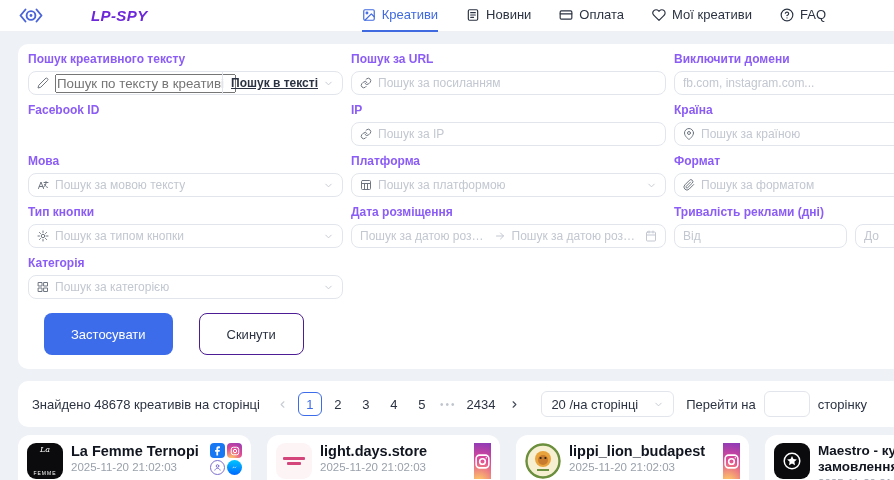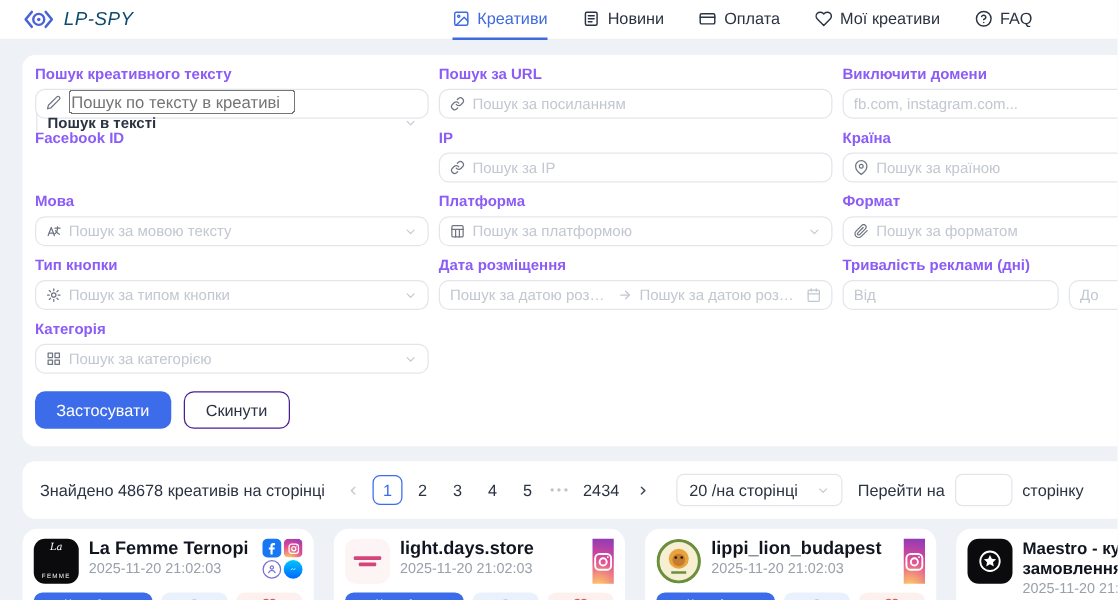--- a/index.html
+++ b/index.html
@@ -11,21 +11,21 @@
     color:#1f2633;
   }
   svg { display:block; }
 
   
   .header {
     height:32px; background:#fff; border-bottom:1px solid #eef0f4;
     display:flex; align-items:center; padding:0 18px;
   }
   .brand { display:flex; align-items:center; gap:7px; }
-  .brand-name { font-size:15px; font-weight:normal; font-style:italic; color:#0c4a6e; letter-spacing:.4px; }
+  .brand-name { font-size:15px; font-weight:bold; font-style:italic; color:#6d28d9; letter-spacing:.4px;margin-left:40px; }
   .nav { margin-left:auto; display:flex; align-items:stretch; gap:28px; padding-right:50px; height:32px; }
   .nav-item { display:flex; align-items:center; gap:6px; font-size:13px; color:#2b3342; cursor:pointer; border-bottom:2px solid transparent; }
   .nav-item.active { color:#3f6ae0; border-bottom-color:#3f6ae0; }
   .nav-item .nic { width:14px; height:14px; }
 
   
   .content { position:absolute; top:32px; left:18px; width:1010px; }
 
   
   .panel {
@@ -39,31 +39,31 @@
     height:24px; border:1px solid #e2e6ec; border-radius:8px; background:#fff;
     display:flex; align-items:center; padding:0 8px; gap:6px; font-size:12px; color:#c2c7d0;
   }
   .ctl input {
     border:none; outline:none; flex:1; font-size:12px; min-width:0;
     font-family:"Liberation Sans", sans-serif; color:#701a75; background:transparent;
   }
   .ctl input::placeholder { color:#c2c7d0; }
   .fic { width:12px; height:12px; color:#6f7681; flex:none; }
   .chev { width:11px; height:11px; color:#c2c7d0; flex:none; margin-left:auto; }
-  .igroup { display:flex; border:1px solid #e2e6ec; border-radius:8px; background:#fff; height:24px;flex-direction:column; }
+  .igroup { display:flex; border:1px solid #e2e6ec; border-radius:8px; background:#fff; height:24px; }
   .igroup .seg { display:flex; align-items:center; gap:6px; padding:0 8px; }
   .igroup .seg.grow { flex:1; min-width:0; }
-  .igroup .addon { border-left:1px solid #e2e6ec; font-size:12px; color:#2b3342; font-weight:bold; white-space:nowrap; gap:5px; }
+  .igroup .addon { border-left:1px solid #e2e6ec; font-size:12px; color:#2b3342; font-weight:bold; white-space:nowrap; gap:5px;text-decoration:underline; }
   .ph { white-space:nowrap; overflow:hidden; text-overflow:ellipsis; }
   .range .ph { flex:1; }
   .dual { display:flex; gap:8px; }
   .dual .ctl { flex:1; }
   .btnrow { margin-top:14px; display:flex; gap:10px; }
-  .btn { height:30px; border-radius:8px; font-size:13px; padding:0 17px; cursor:pointer; border:none;
-         font-family:"Liberation Sans", sans-serif; }
+  .btn { height:42px; border-radius:8px; font-size:13px; padding:0 27px; cursor:pointer; border:none;
+         font-family:"Liberation Sans", sans-serif;margin-left:16px; }
   .btn-primary { background:#3d6cea; color:#fff; }
   .btn-default { background:#fff; border:1px solid #4c1d95; color:#2b3342; }
 
   
   .results {
     margin-top:12px; background:#fff; border-radius:10px; width:981px;
     height:46px; display:flex; align-items:center; padding:0 14px; gap:12px; font-size:13px;
   }
   .summary { color:#2b3342; }
   .pager { display:flex; align-items:center; gap:4px; }

